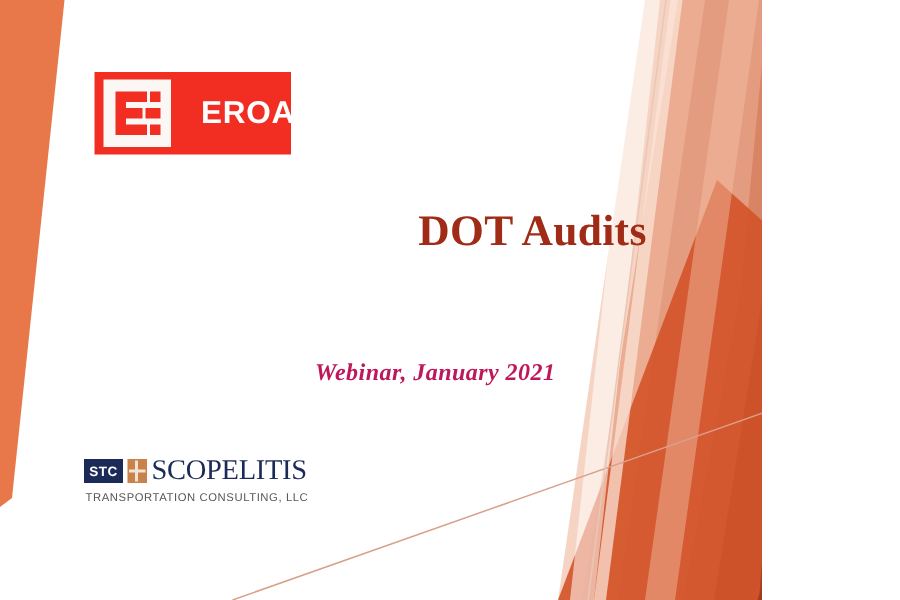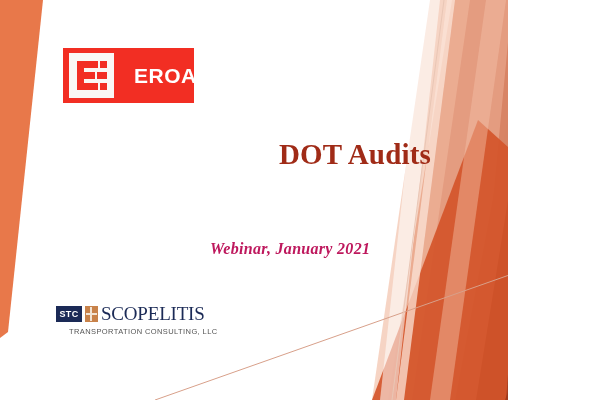--- a/index.html
+++ b/index.html
@@ -151,21 +151,21 @@
     letter-spacing: -0.2px;
     margin-left: 3px;
     line-height: 1;
   }
   .scopelitis-tagline {
     font-family: "Liberation Sans", sans-serif;
     font-size: 7.5px;
     color: #555555;
     letter-spacing: 0.4px;
     margin-top: 3px;
-    margin-left: 13px;
+    margin-left: 1px;
     white-space: nowrap;
   }
 </style>
 </head>
 <body>
 
 <div class="slide">
 
   <svg class="bg-layer" viewBox="0 0 600 400" preserveAspectRatio="none" xmlns="http://www.w3.org/2000/svg">
 

